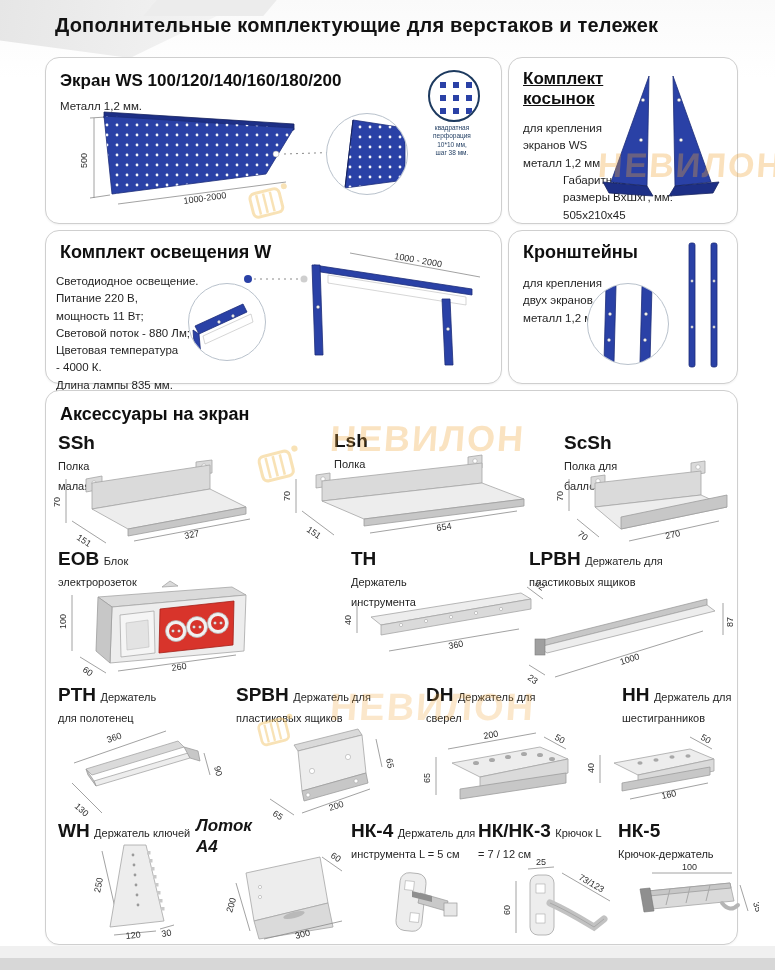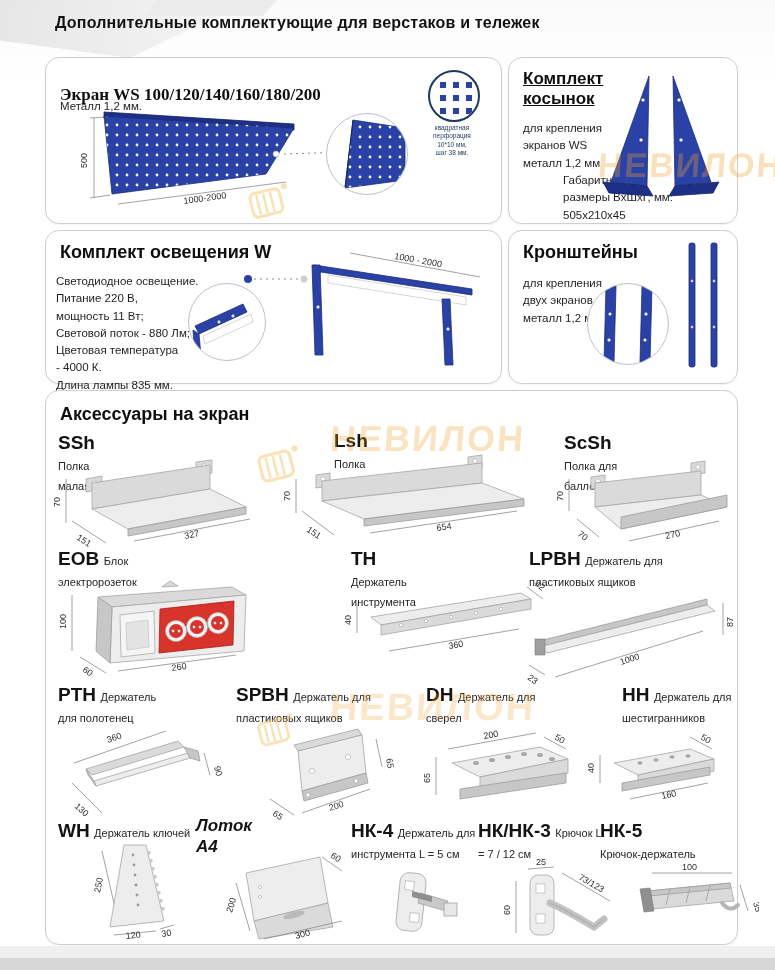--- a/index.html
+++ b/index.html
@@ -3,21 +3,21 @@
 <meta charset="utf-8">
 <style>
   html,body{margin:0;padding:0;background:#ffffff;}
   .page{position:relative;width:775px;height:970px;overflow:hidden;
         font-family:"Liberation Sans",sans-serif;color:#161616;
         background:linear-gradient(180deg,#fafafa 0%,#ffffff 8%,#ffffff 100%);}
   .deco1{position:absolute;left:0;top:0;width:250px;height:58px;
          background:linear-gradient(100deg,#e6e6e6,#f6f6f6);
          clip-path:polygon(0 0,100% 0,52% 100%,0 70%);}
   .deco2{position:absolute;left:150px;top:0;width:120px;height:16px;background:#ececec;transform:skewX(-40deg);}
-  .page-title{position:absolute;left:55px;top:14px;font-size:16px;font-weight:bold;letter-spacing:.2px;color:#121212;}
+  .page-title{position:absolute;left:55px;top:14px;font-size:20px;font-weight:bold;letter-spacing:.2px;color:#121212;}
   .box{position:absolute;background:#fff;border:1.5px solid #cfcfcf;border-radius:14px;box-shadow:0 1px 2px rgba(0,0,0,.05);}
   .box-title{position:absolute;font-size:17px;font-weight:bold;color:#0f0f0f;line-height:1.2;}
   .small-text{position:absolute;font-size:11.5px;color:#1f1f1f;line-height:1.5;}
   .caption-tiny{position:absolute;font-size:6.5px;line-height:1.3;color:#1d3a5f;text-align:center;}
   .circle{position:absolute;border-radius:50%;background:#fff;overflow:hidden;}
   .circle.gray{border:1.5px solid #b9c2cc;}
   .circle.navy{border:2.5px solid #1d3a5f;}
   .perf-grid{position:absolute;left:10px;top:10px;display:grid;grid-template-columns:repeat(3,6px);grid-gap:7px;}
   .perf-grid div{width:6px;height:6px;background:#2a41a6;}
   .acc-item{position:absolute;}
@@ -44,21 +44,21 @@
 </head>
 <body>
 
 <div class="page">
   <div class="deco1"></div>
   <div class="deco2"></div>
 
   <div class="page-title">Дополнительные комплектующие для верстаков и тележек</div>
 
   <div class="box" style="left:45px;top:57px;width:455px;height:165px;">
-    <div class="box-title" style="left:14px;top:27px;font-family:Liberation Serif, serif;">Экран WS 100/120/140/160/180/200</div>
+    <div class="box-title" style="left:14px;top:13px;">Экран WS 100/120/140/160/180/200</div>
     <div class="small-text" style="left:14px;top:40px;">Металл 1,2 мм.</div>
 
     <svg style="position:absolute;left:8px;top:44px;" width="330" height="118" viewBox="0 0 330 118">
       <defs>
         <pattern id="pf" width="10" height="10" patternUnits="userSpaceOnUse">
           <circle cx="3" cy="3" r="1.4" fill="rgba(255,255,255,.95)"></circle>
         </pattern>
       </defs>
       <line class="ln" x1="40" y1="16" x2="40" y2="96"></line>
       <line class="ln" x1="36" y1="16" x2="52" y2="15"></line>
@@ -505,21 +505,21 @@
         <text class="dmt" transform="translate(26,62) rotate(-90)">60</text>
         <rect x="46" y="22" width="24" height="60" rx="8" class="s1"></rect>
         <rect x="52" y="31" width="9" height="9" class="hole"></rect>
         <rect x="52" y="61" width="9" height="9" class="hole"></rect>
         <path d="M66,50 C84,58 100,68 110,74 L120,66" fill="none" stroke="#c2c2c2" stroke-width="7" stroke-linecap="round"></path>
         <path d="M66,50 C84,58 100,68 110,74 L120,66" fill="none" stroke="#8d8d8d" stroke-width="1" opacity=".5"></path>
       </svg>
     </div>
 
     <div class="acc-item">
-      <div class="acc-label" style="left:554px;top:428px;width:120px;">
+      <div class="acc-label" style="left:572px;top:428px;width:120px;">
         <span class="code">НК-5</span><br>
         <span class="name">Крючок-держатель</span>
       </div>
       <svg style="position:absolute;left:568px;top:468px;" width="145" height="80" viewBox="0 0 145 80">
         <line class="ln" x1="38" y1="14" x2="118" y2="14"></line>
         <text class="dmt" transform="translate(68,11)">100</text>
         <line class="ln" x1="126" y1="26" x2="134" y2="52"></line>
         <text class="dmt" transform="translate(139,44) rotate(72)">35</text>
         <polygon class="s2" points="34,32 116,24 120,42 38,50"></polygon>
         <polygon class="s3" points="34,32 116,24 117,29 35,37"></polygon>

